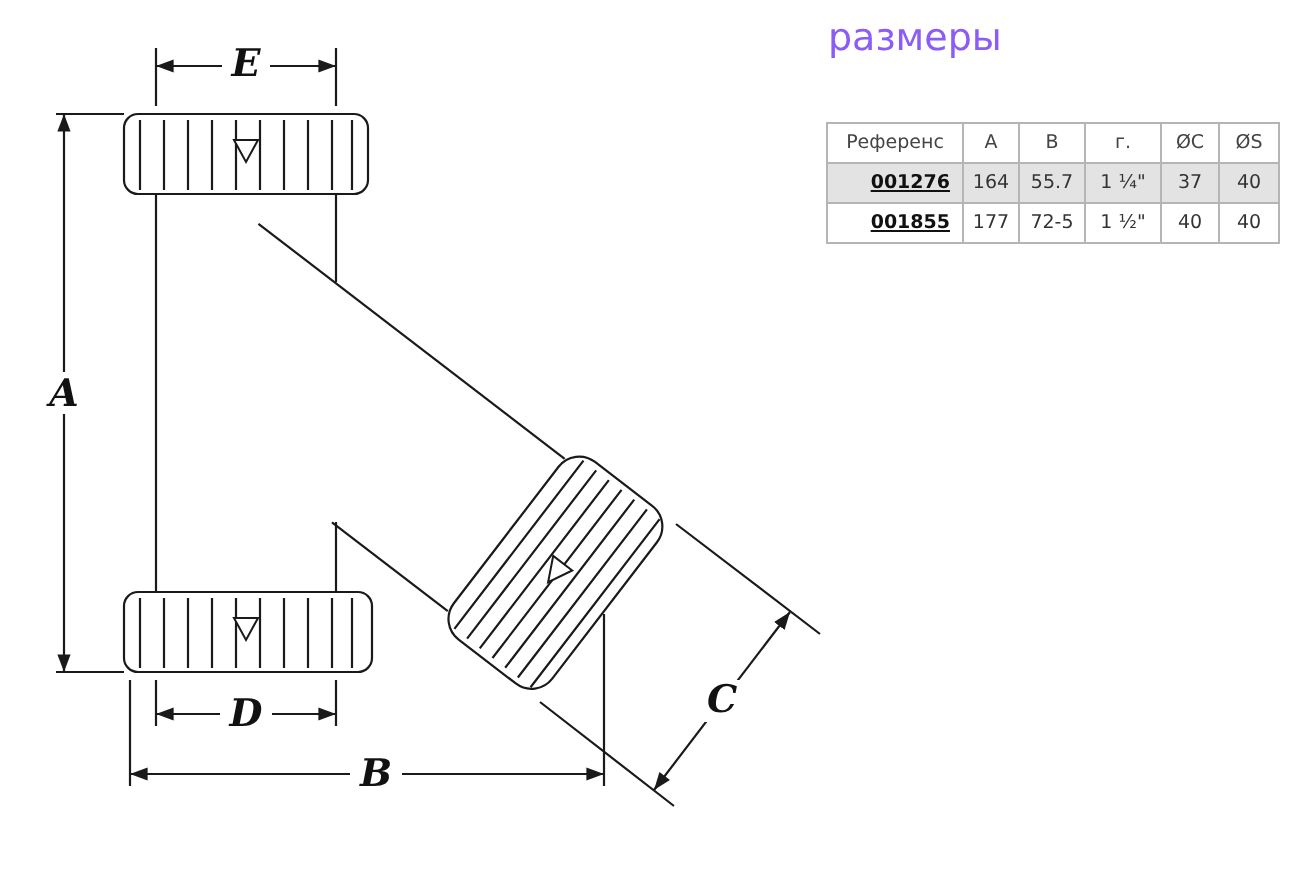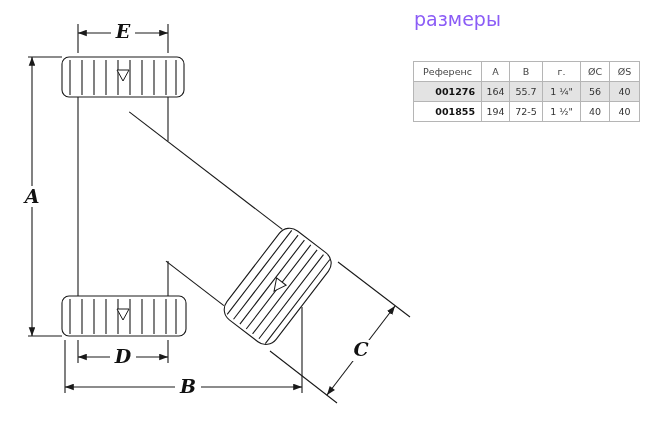--- a/index.html
+++ b/index.html
@@ -7,21 +7,21 @@
          font-family:"DejaVu Sans",sans-serif;}
   .drawing-svg{position:absolute;left:0;top:0;}
   .panel-title{position:absolute;left:414px;top:8px;font-size:19px;color:#8b5cf6;
                font-family:"DejaVu Sans",sans-serif;}
   table.dims{position:absolute;left:413px;top:49px;width:226px;border-collapse:collapse;
              table-layout:fixed;font-size:9.5px;color:#333;margin-top:12px;}
   .dims th,.dims td{border:1px solid #b5b5b5;text-align:center;padding:3px 2px;height:13px;
                     overflow:hidden;white-space:nowrap;font-weight:normal;}
   .dims th{color:#444;}
   .dims tr.hl{background:#e3e3e3;}
-  .dims td.ref{font-weight:bold;color:#111;text-align:right;padding-right:6px;}
+  .dims td.ref{font-weight:bold;color:#111;text-align:right;padding-right:6px;text-decoration:underline;}
   .dimlabel{font-family:"DejaVu Serif",serif;font-style:italic;font-weight:700;
             font-size:19px;fill:#111;text-anchor:middle;}
   svg line,svg path.stroke,svg rect.stroke,svg polygon.stroke{stroke:#1a1a1a;fill:none;stroke-width:1.1;}
 </style>
 </head>
 <body>
 
 <div class="stage">
 
   <svg class="drawing-svg" width="650" height="435" viewBox="0 0 650 435">
@@ -113,26 +113,26 @@
         <th>ØC</th>
         <th>ØS</th>
       </tr>
     </thead>
     <tbody>
       <tr class="hl">
         <td class="ref">001276</td>
         <td>164</td>
         <td>55.7</td>
         <td>1 ¼"</td>
-        <td>56</td>
+        <td>37</td>
         <td>40</td>
       </tr>
       <tr>
         <td class="ref">001855</td>
-        <td>194</td>
+        <td>177</td>
         <td>72-5</td>
         <td>1 ½"</td>
         <td>40</td>
         <td>40</td>
       </tr>
     </tbody>
   </table>
 
 </div>
 

